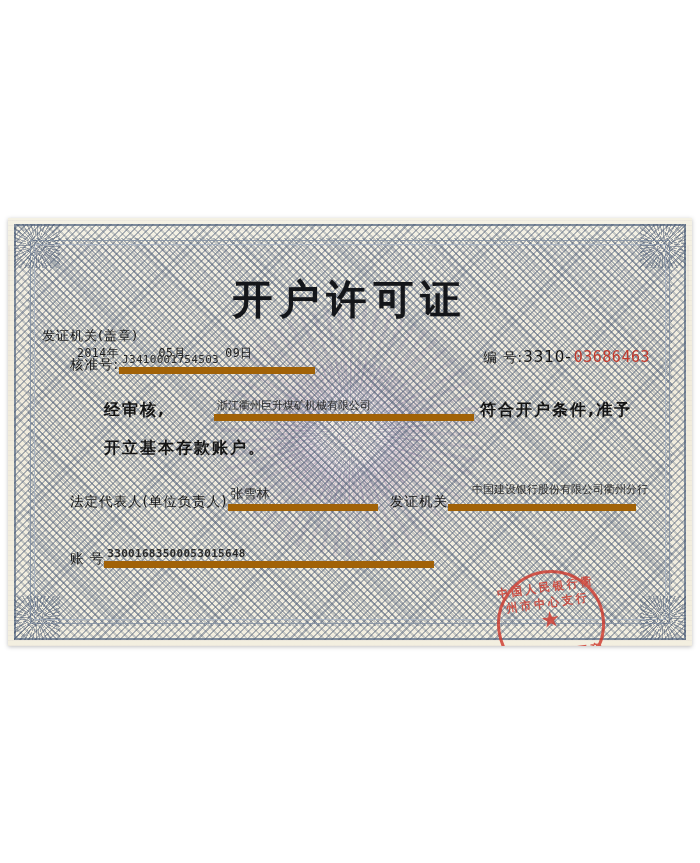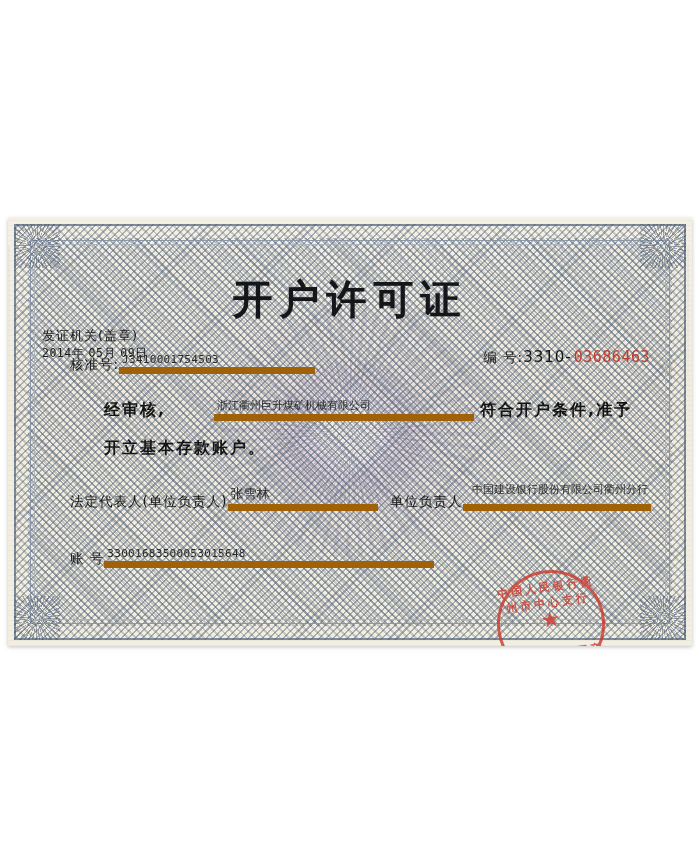--- a/index.html
+++ b/index.html
@@ -217,26 +217,26 @@
     left: 430px;
     top: 230px;
     width: 210px;
     font-size: 11px;
     line-height: 15px;
     color: #2b2b2b;
   }
 
   
   #row-account { left: 28px; top: 292px; }
-  #row-account .underline { width: 330px; }
+  #row-account .underline { width: 330px; font-weight: bold; }
 
   
   #row-issuer { left: 420px; top: 338px; font-size: 13px; letter-spacing: 1px; }
   #row-date { left: 420px; top: 362px; font-size: 12px; letter-spacing: 0.5px; }
-  #row-date .datenum { font-family: "DejaVu Sans Mono", "Liberation Mono", monospace; font-size: 11.5px; }
+  #row-date .datenum { font-family: "DejaVu Sans Mono", "Liberation Mono", monospace; font-size: 11.5px; margin-left: 35px; }
 
   
   #seal {
     position: absolute;
     left: 455px;
     top: 318px;
     width: 108px;
     height: 108px;
     transform: rotate(-8deg);
     opacity: 0.82;
@@ -328,21 +328,21 @@
       </div>
 
       <div class="row" id="row-legal">
         <span class="label">法定代表人(单位负责人)</span>
         <span class="underline">
           <span class="value">张雪林</span>
         </span>
       </div>
 
       <div class="row" id="row-bank">
-        <span class="label">单位负责人</span>
+        <span class="label">发证机关</span>
         <span class="underline"></span>
       </div>
       <div id="bank-value">中国建设银行股份有限公司衢州分行</div>
 
       <div class="row" id="row-account">
         <span class="label">账 号</span>
         <span class="underline">
           <span class="value mono">33001683500053015648</span>
         </span>
       </div>

